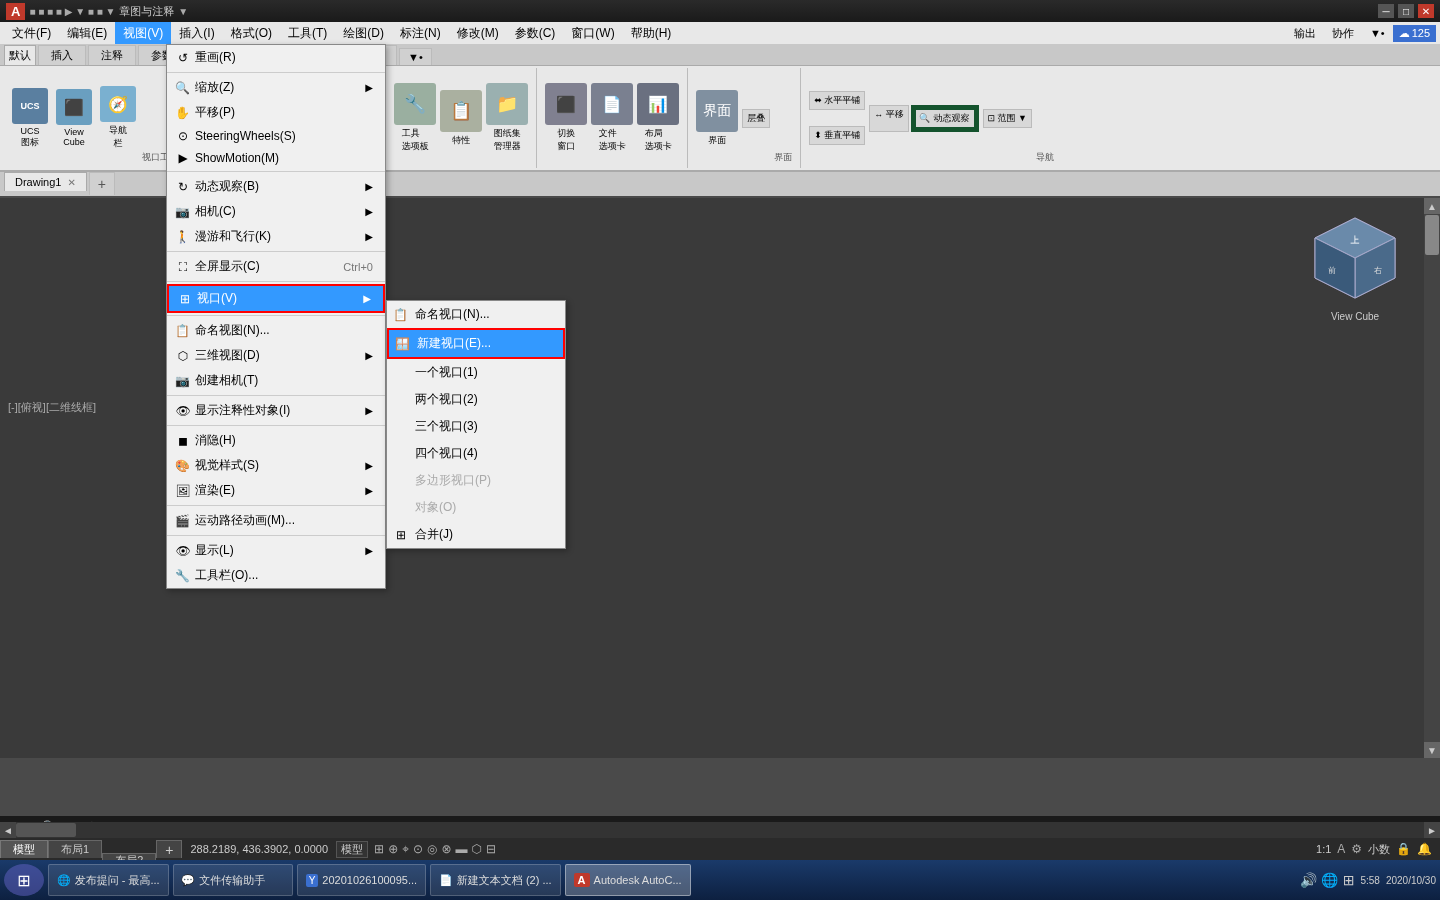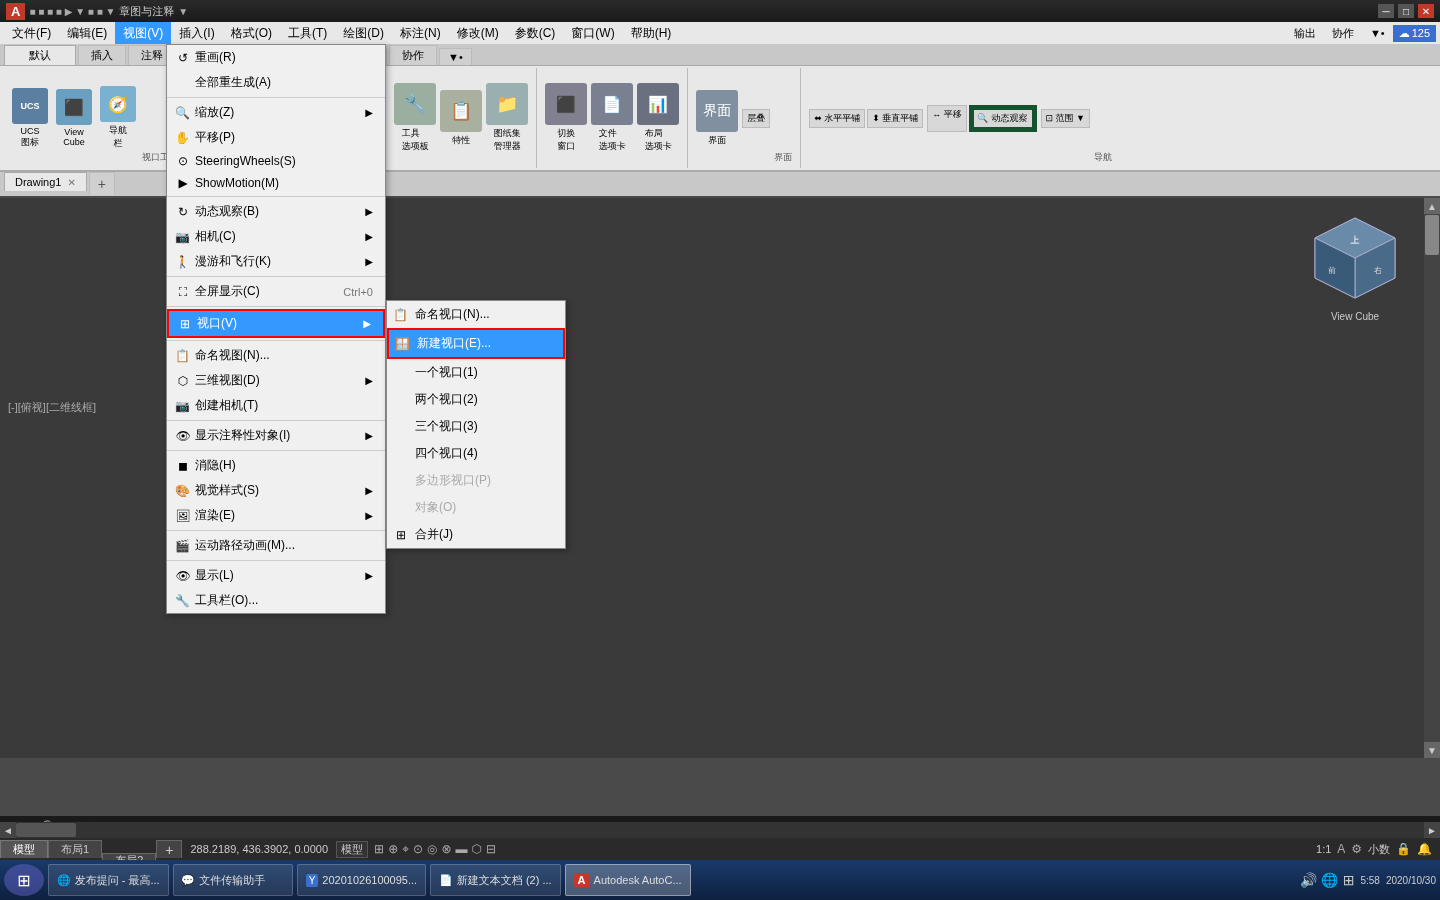--- a/index.html
+++ b/index.html
@@ -234,21 +234,21 @@
   <span class="menu-item" style="font-size:11px;">输出</span>
   <span class="menu-item" style="font-size:11px;">协作</span>
   <span class="menu-item" style="font-size:11px;">▼•</span>
   <span style="padding:2px 6px;background:#3a6fd0;color:white;font-size:11px;display:flex;align-items:center;gap:2px;">
     <span>☁</span>
     <span>125</span>
   </span>
 </div>
 
 <div id="tab-row" style="position:absolute;left:0;top:44px;height:22px;width:100%;background:#c8c8c8;display:flex;align-items:flex-end;padding:0 4px;gap:2px;border-bottom:1px solid #aaa;">
-  <div style="padding:2px 24px;background:#e8e8e8;border:1px solid #aaa;border-bottom:none;font-size:11px;cursor:pointer;">默认</div>
+  <div style="padding:2px 4px;background:#e8e8e8;border:1px solid #aaa;border-bottom:none;font-size:11px;cursor:pointer;">默认</div>
   <div style="padding:2px 12px;background:#d0d0d0;border:1px solid #bbb;border-bottom:none;font-size:11px;cursor:pointer;">插入</div>
   <div style="padding:2px 12px;background:#d0d0d0;border:1px solid #bbb;border-bottom:none;font-size:11px;cursor:pointer;">注释</div>
   <div style="padding:2px 12px;background:#d0d0d0;border:1px solid #bbb;border-bottom:none;font-size:11px;cursor:pointer;">参数化</div>
   <div style="padding:2px 12px;background:#d0d0d0;border:1px solid #bbb;border-bottom:none;font-size:11px;cursor:pointer;">视图</div>
   <div style="padding:2px 12px;background:#d0d0d0;border:1px solid #bbb;border-bottom:none;font-size:11px;cursor:pointer;">管理</div>
   <div style="padding:2px 12px;background:#d0d0d0;border:1px solid #bbb;border-bottom:none;font-size:11px;cursor:pointer;">输出</div>
   <div style="padding:2px 12px;background:#d0d0d0;border:1px solid #bbb;border-bottom:none;font-size:11px;cursor:pointer;">协作</div>
   <div style="padding:2px 8px;background:#d0d0d0;border:1px solid #bbb;border-bottom:none;font-size:11px;cursor:pointer;">▼•</div>
 </div>
 
@@ -334,21 +334,21 @@
       <div style="width:42px;height:42px;background:#8090a0;border-radius:3px;cursor:pointer;display:flex;align-items:center;justify-content:center;color:white;font-size:14px;">界面</div>
       <span style="font-size:9px;">界面</span>
     </div>
     <div style="display:flex;flex-direction:column;gap:2px;">
       <div style="font-size:9px;cursor:pointer;background:#d8d8d8;border:1px solid #bbb;padding:2px 4px;">层叠</div>
     </div>
     <div style="font-size:9px;color:#555;align-self:flex-end;padding-bottom:2px;">界面</div>
   </div>
 
   <div style="display:flex;flex-direction:row;align-items:center;gap:4px;padding:2px 8px;">
-    <div style="display:flex;gap:2px;">
+    <div style="display:flex;flex-direction:column;gap:16px;">
       <div style="font-size:9px;cursor:pointer;background:#d8d8d8;border:1px solid #bbb;padding:2px 4px;">⬌ 水平平铺</div>
       <div style="font-size:9px;cursor:pointer;background:#d8d8d8;border:1px solid #bbb;padding:2px 4px;">⬍ 垂直平铺</div>
     </div>
     <div style="display:flex;flex-direction:row;gap:2px;">
       <div style="font-size:9px;cursor:pointer;background:#d8d8d8;border:1px solid #bbb;padding:2px 4px;">↔ 平移</div>
       <div style="font-size:9px;cursor:pointer;background:#d8d8d8;border:5px solid #14532d;padding:2px 4px;">🔍 动态观察</div>
     </div>
     <div style="display:flex;flex-direction:column;gap:2px;">
       <div style="font-size:9px;cursor:pointer;background:#d8d8d8;border:1px solid #bbb;padding:2px 4px;">⊡ 范围 ▼</div>
     </div>
@@ -465,24 +465,20 @@
     <span style="text-align:right;">5:58</span>
     <span>2020/10/30</span>
   </div>
 </div>
 
 <div id="view-menu">
   <div class="dropdown-item">
     <span class="dropdown-item-icon">↺</span>
     <span>重画(R)</span>
   </div>
-  <div class="dropdown-item">
-    <span class="dropdown-item-icon"></span>
-    <span>全部重生成(A)</span>
-  </div>
   <div class="dropdown-separator"></div>
   <div class="dropdown-item">
     <span class="dropdown-item-icon">🔍</span>
     <span>缩放(Z)</span>
     <span class="arrow">▶</span>
   </div>
   <div class="dropdown-item">
     <span class="dropdown-item-icon">✋</span>
     <span>平移(P)</span>
   </div>

